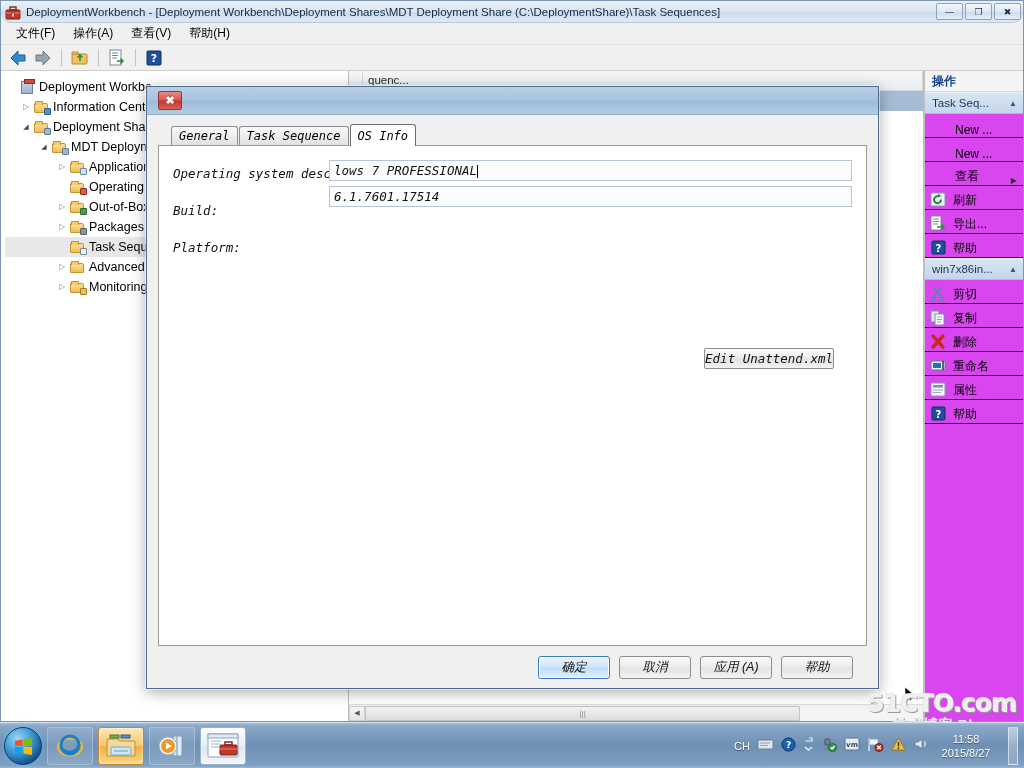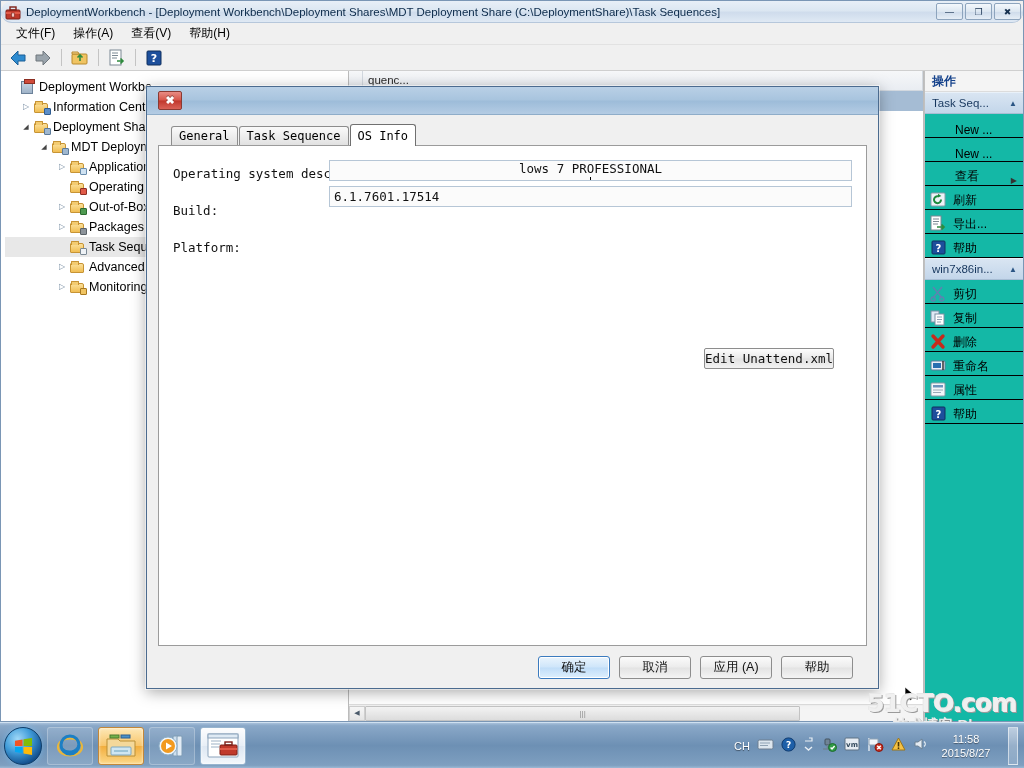--- a/index.html
+++ b/index.html
@@ -63,21 +63,21 @@
 
   
   .bodysplit { flex:1 1 auto; display:flex; min-height:0; background:#fff; }
   .pane-tree {
     width:348px; flex:0 0 348px; background:#fff;
     border-right:1px solid #bcbcbc; position:relative; overflow:hidden;
   }
   .pane-list { flex:1 1 auto; background:#fff; position:relative; overflow:hidden;
     border-right:1px solid #bcbcbc; display:flex; flex-direction:column; }
   .pane-actions {
-    width:99px; flex:0 0 99px; background:#14b8a6; position:relative; overflow:hidden;
+    width:99px; flex:0 0 99px; background:#d946ef; position:relative; overflow:hidden;
     border-left:1px solid #c0c0c0;
   }
 
   
   .tree { padding:6px 0 0 4px; }
   .trow {
     display:flex; align-items:center; height:20px; white-space:nowrap;
     padding-left:0; font-size:12.5px; color:#000;
   }
   .trow.sel { background:#e8e8e8; }
@@ -185,21 +185,21 @@
     border-bottom:1px solid #8fadc9;
   }
   .dlg-title-text { flex:1 1 auto; font-size:12.5px; color:#14334f; }
   .dlg-close {
     width:24px; height:19px; border:1px solid #8a3a32; border-radius:2px;
     background:linear-gradient(to bottom,#e88c84,#d6564a 48%,#c0372c 52%,#da6257);
     color:#fff; font-size:11px; font-weight:bold;
     display:flex; align-items:center; justify-content:center;
     text-shadow:0 -1px 0 rgba(0,0,0,.4);
   }
-  .dlg-inner { flex:1 1 auto; padding:9px 11px 0 11px; display:flex; flex-direction:column; }
+  .dlg-inner { flex:1 1 auto; padding:9px 11px 0 11px; display:flex; flex-direction:column;font-style:italic; }
   .tabstrip { height:21px; display:flex; align-items:flex-end; padding-left:13px; position:relative; z-index:2; }
   .tab {
     height:19px; padding:0 7px; margin-right:1px;
     background:linear-gradient(to bottom,#fafafa,#e1e1e1);
     border:1px solid #8d8d8d; border-bottom:none;
     border-radius:3px 3px 0 0;
     font-size:12px; color:#000;
     display:flex; align-items:center;
   }
   .tab.active {
@@ -628,21 +628,21 @@
     <div class="tabstrip">
       <div class="tab mono">General</div>
       <div class="tab mono">Task Sequence</div>
       <div class="tab mono active">OS Info</div>
     </div>
 
     <div class="tabpanel">
 
       <div class="frow">
         <span class="flabel mono">Operating system description:</span>
-        <span class="fld mono" style="position:absolute;left:170px;right:14px;top:14px;flex-direction:column;">
+        <span class="fld mono" style="position:absolute;left:170px;right:14px;top:14px;">
           <span>lows 7 PROFESSIONAL</span>
             <span class="caretbar"></span>
         </span>
       </div>
 
       <div class="frow" style="margin-top:11px;">
         <span class="flabel mono">Build:</span>
         <span class="fld mono" style="position:absolute;left:170px;right:14px;top:40px;">
           <span>6.1.7601.17514</span>
         </span>

